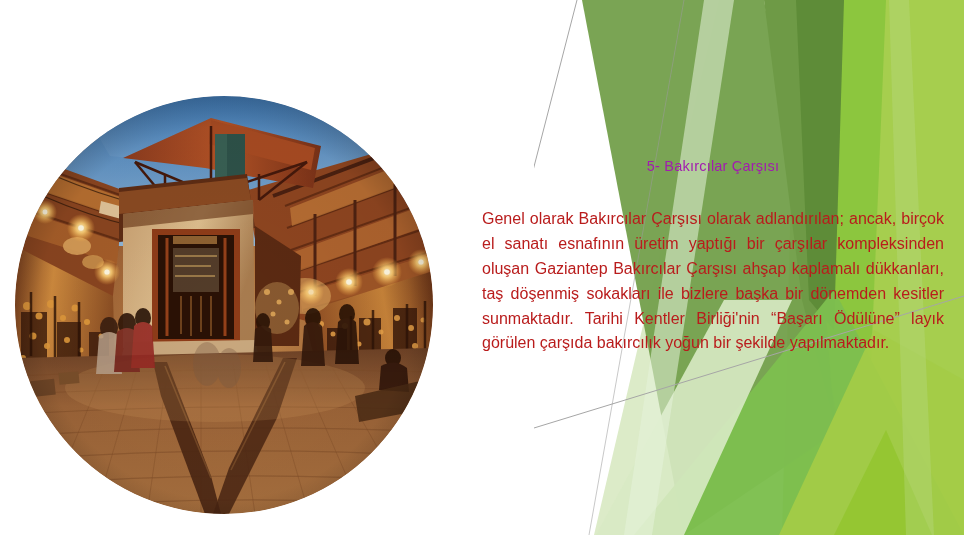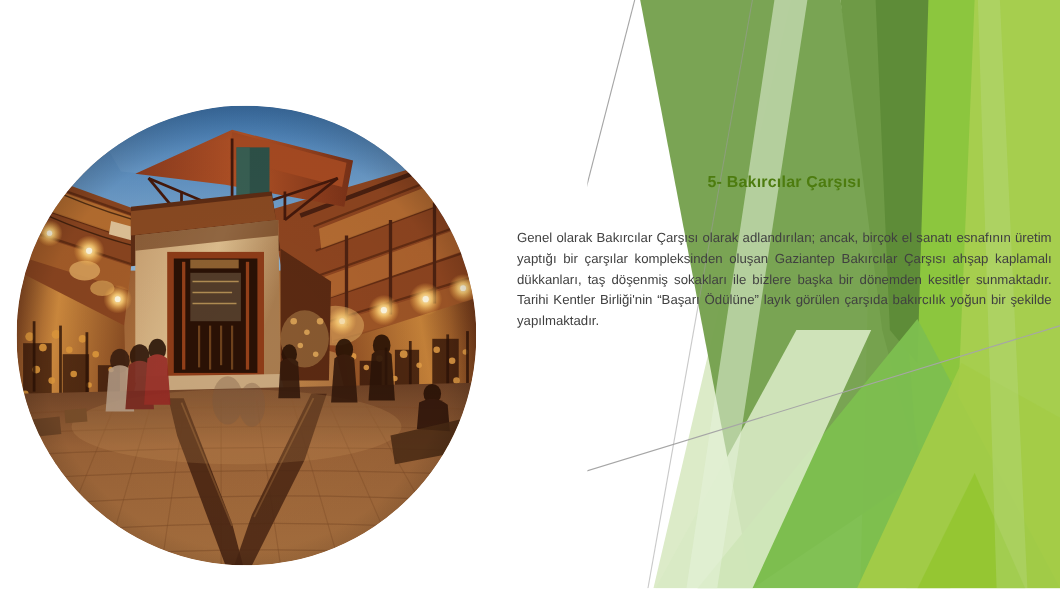--- a/index.html
+++ b/index.html
@@ -56,34 +56,34 @@
 
   
   #text-col {
     position: absolute;
     left: 470px;
     top: 158px;
     width: 486px;
   }
   #slide-title {
     font-size: 14.5px;
-    font-weight: bold;
-    color: #4d7c0f;
+    font-weight: normal;
+    color: #a21caf;
     text-align: center;
     letter-spacing: 0.2px;
     margin: 0 0 32px 0;
     line-height: 1.2;
   }
   #body-text {
-    font-size: 12px;
+    font-size: 16px;
     line-height: 1.55;
-    color: #404040;
+    color: #b91c1c;
     text-align: justify;
     text-justify: inter-word;
-    margin: 0;
+    margin: 12px;
     hyphens: none;
   }
 </style>
 </head>
 <body>
 
 <div id="slide">
 
   <div id="decor">
     <svg viewBox="0 0 430 535" preserveAspectRatio="none" xmlns="http://www.w3.org/2000/svg">

